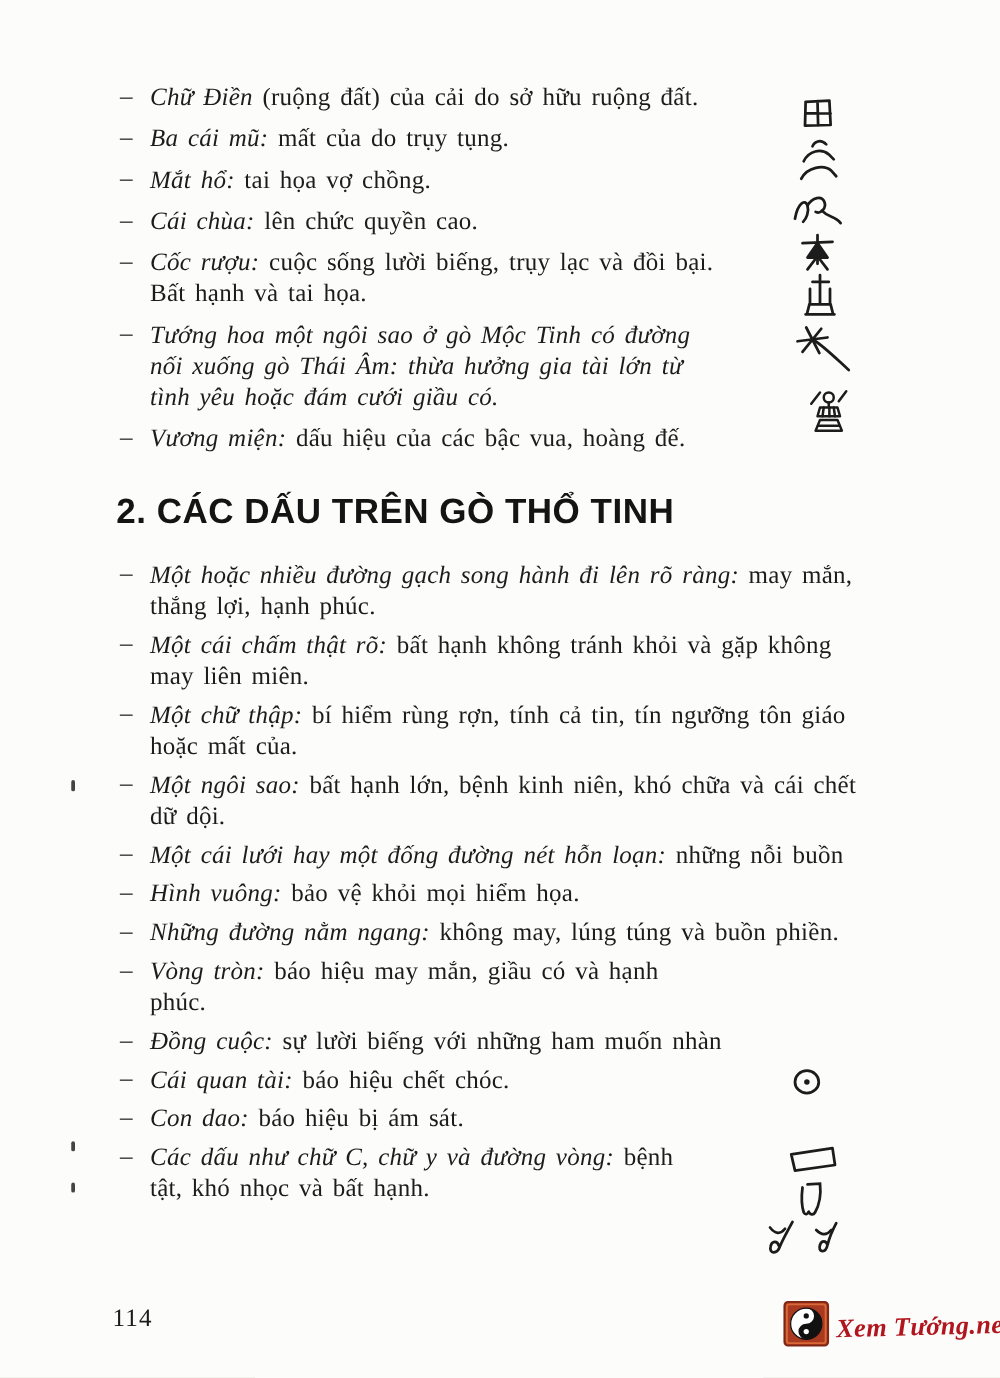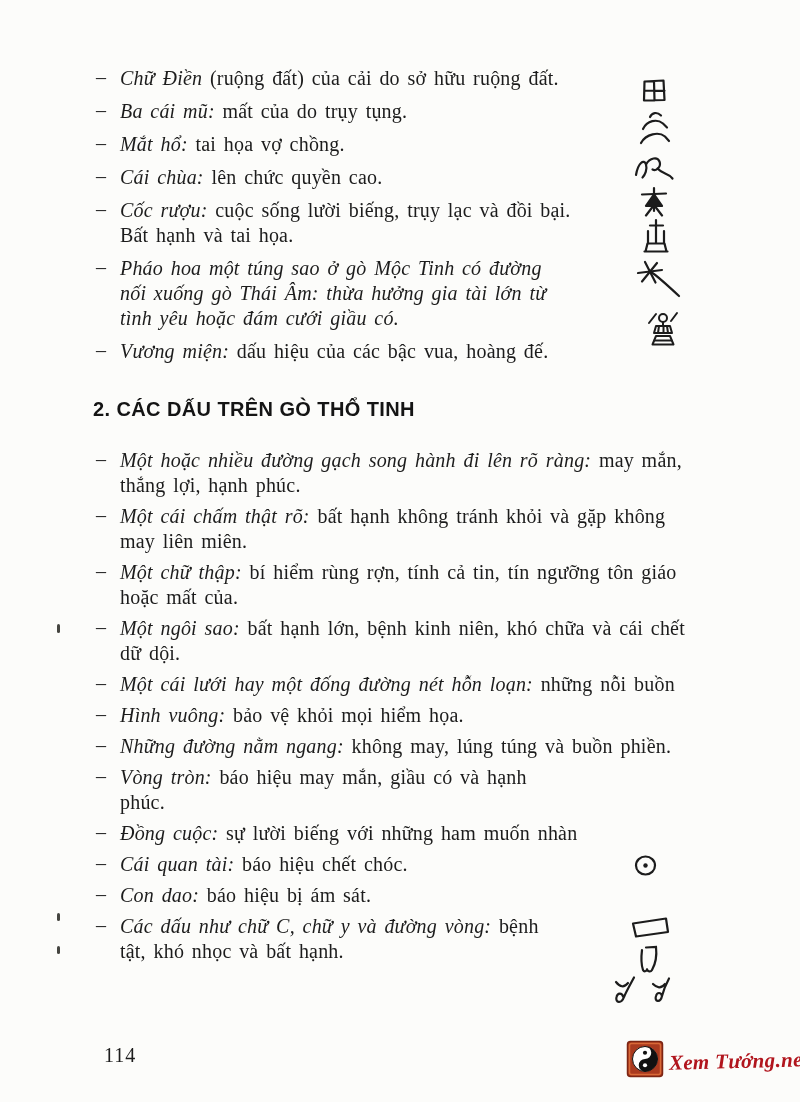--- a/index.html
+++ b/index.html
@@ -6,25 +6,25 @@
   .page{position:relative;width:800px;height:1102px;margin:0 auto;background:#fcfcfa;
         font-family:"Liberation Serif",serif;color:#1c1c1c;overflow:hidden;}
   .content{position:absolute;left:95px;top:66px;width:650px;}
   .item{position:relative;padding-left:25px;font-size:20px;line-height:25px;
         letter-spacing:.2px;word-spacing:2.5px;text-align:left;}
   .s1 .item{margin-bottom:8px;width:560px;}
   .s2 .item{margin-bottom:6px;width:620px;}
   .item .dash{position:absolute;left:1px;top:-1px;}
   .item i{}
   .l2{display:block;}
-  .heading{font-family:"Liberation Sans",sans-serif;font-weight:700;font-size:20px;
+  .heading{font-family:"Liberation Sans",sans-serif;font-weight:700;font-size:28px;
         line-height:30px;letter-spacing:.4px;color:#141414;margin:30px 0 24px -2px;}
   .sym{position:absolute;}
   .sym svg{display:block;}
-  .pagenum{position:absolute;left:104px;top:1044px;font-size:20px;letter-spacing:1px;}
+  .pagenum{position:absolute;left:90px;top:1044px;font-size:20px;letter-spacing:1px;}
   .wm{position:absolute;left:626px;top:1040px;display:flex;align-items:center;gap:5px;}
   .wm-text{font-family:"Liberation Serif",serif;font-style:italic;font-weight:bold;
         font-size:21px;color:#b1151d;letter-spacing:.3px;white-space:nowrap;
         transform:rotate(-1.5deg);}
   .speck{position:absolute;background:#454540;border-radius:2px;}
 </style>
 </head>
 <body>
 
 <div class="page">
@@ -48,21 +48,21 @@
         <span class="dash">–</span>
         <i>Cái chùa:</i><span> lên chức quyền cao.</span>
       </div>
       <div class="item">
         <span class="dash">–</span>
         <i>Cốc rượu:</i><span> cuộc sống lười biếng, trụy lạc và đồi bại.</span>
         <span class="l2">Bất hạnh và tai họa.</span>
       </div>
       <div class="item">
         <span class="dash">–</span>
-        <i>Pháo hoa một túng sao ở gò Mộc Tinh có đường</i>
+        <i>Tướng hoa một ngôi sao ở gò Mộc Tinh có đường</i>
         <i class="l2">nối xuống gò Thái Âm: thừa hưởng gia tài lớn từ</i>
         <i class="l2">tình yêu hoặc đám cưới giầu có.</i>
       </div>
       <div class="item">
         <span class="dash">–</span>
         <i>Vương miện:</i><span> dấu hiệu của các bậc vua, hoàng đế.</span>
       </div>
     </div>
 
     <div class="heading">2. CÁC DẤU TRÊN GÒ THỔ TINH</div>

